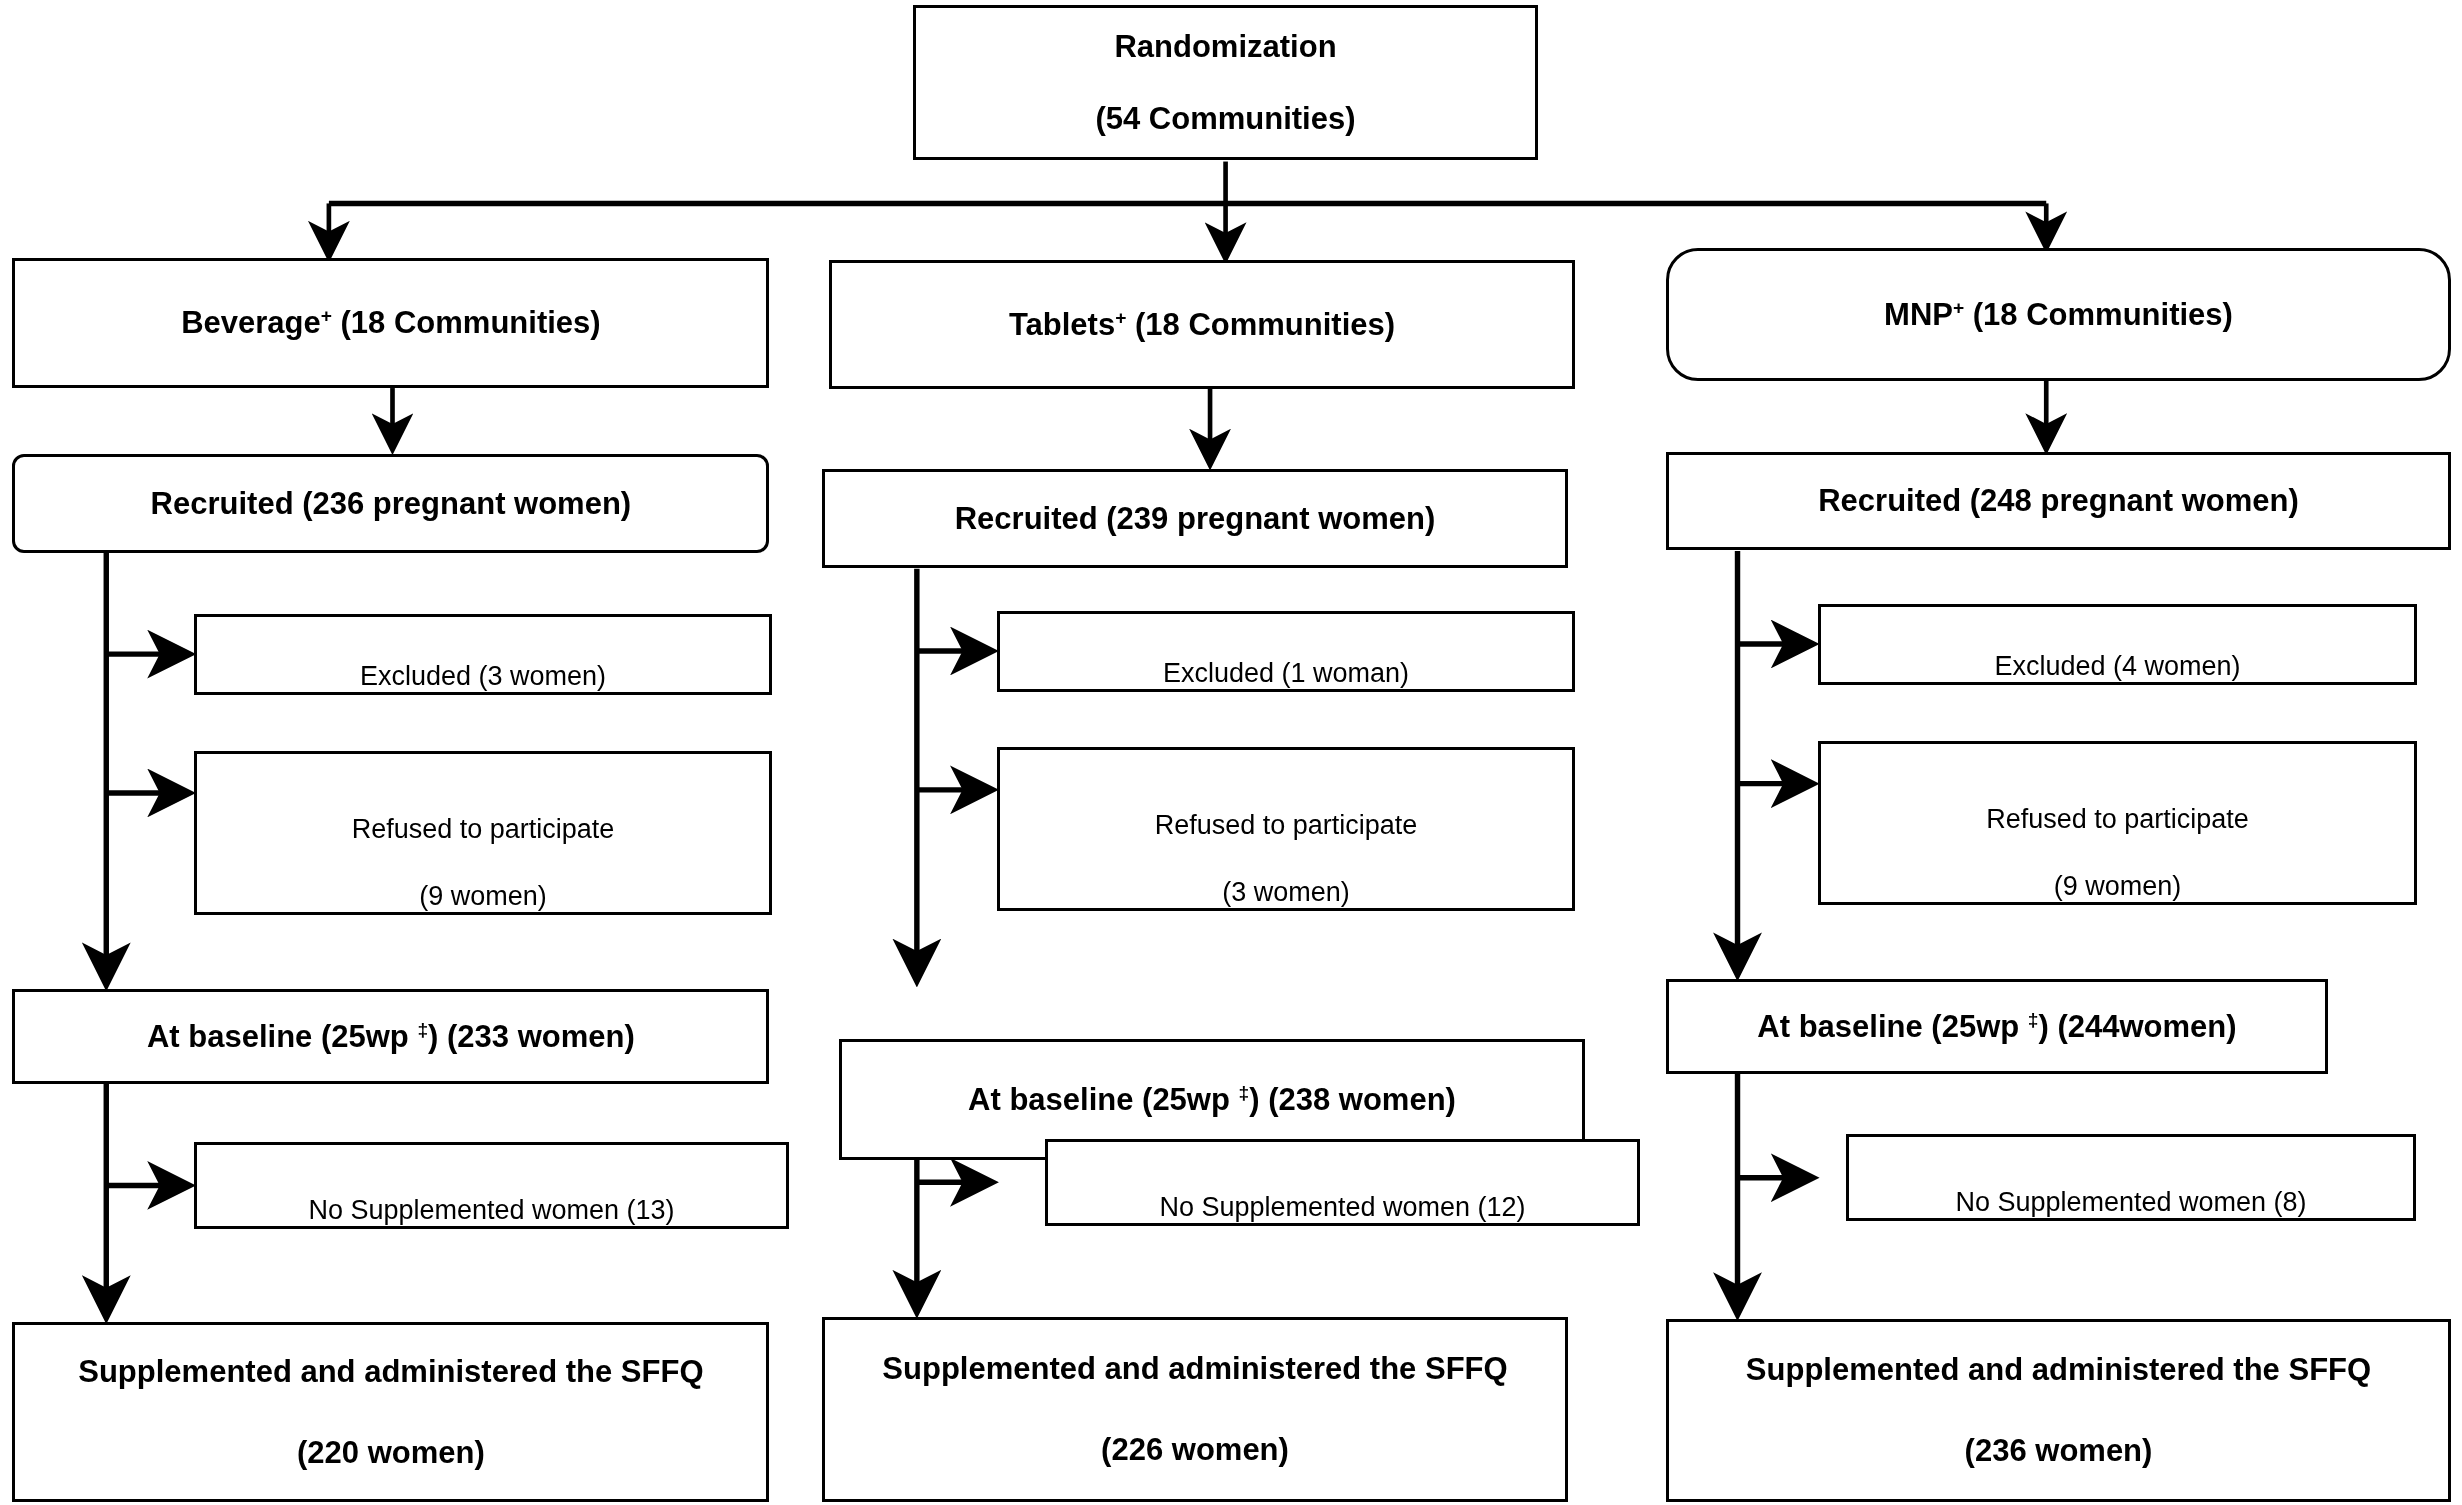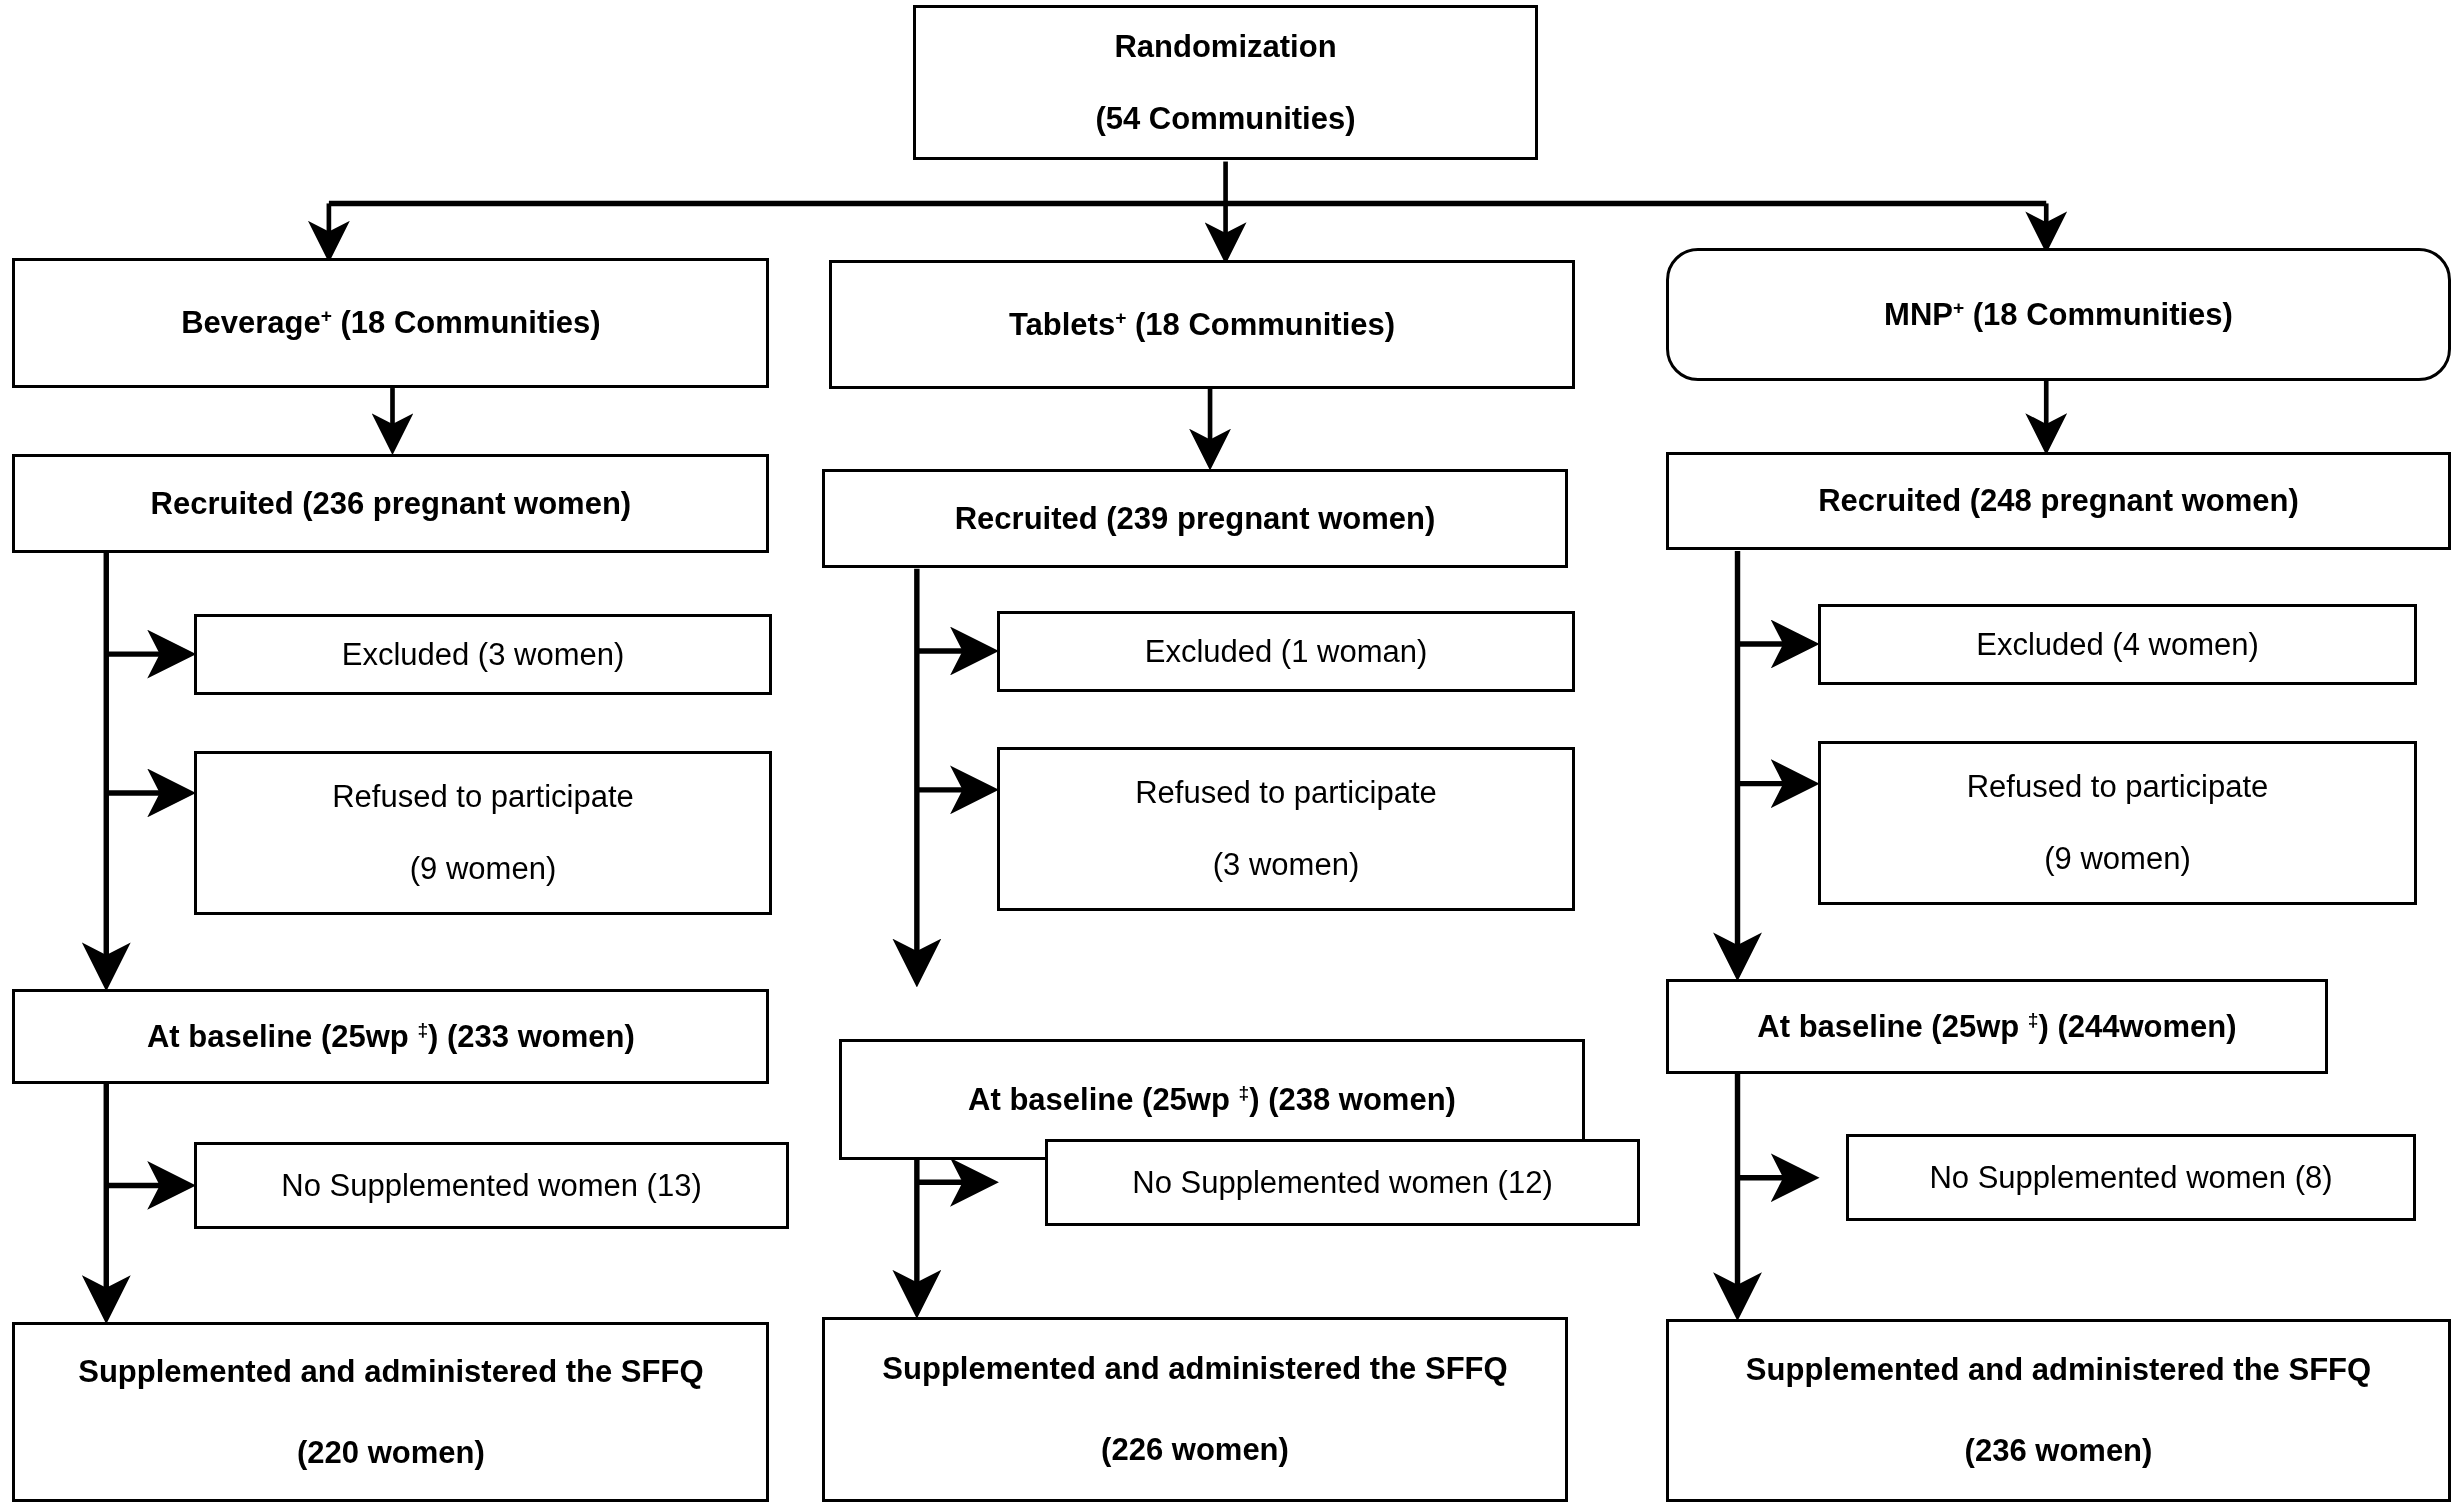--- a/index.html
+++ b/index.html
@@ -48,21 +48,21 @@
     font-weight: bold;
   }
   .node.two-line .line:first-child {
     margin-bottom: 36px;
   }
   .node.two-line.tall .line:first-child {
     margin-bottom: 45px;
   }
   .fs-main   { font-size: 31px; }
   .fs-header { font-size: 31px; }
-  .fs-side   { font-size: 31px; }
+  .fs-side   { font-size: 27px; justify-content: flex-end; }
   sup {
     font-size: 0.62em;
     vertical-align: super;
     line-height: 0;
   }
 </style>
 </head>
 <body>
 
 <div id="canvas">
@@ -114,21 +114,21 @@
   </div>
 
   <div class="node bold fs-header" style="left:829px; top:260px; width:746px; height:129px;">
     <span class="line"><span>Tablets</span><sup>+</sup><span> (18 Communities)</span></span>
   </div>
 
   <div class="node bold fs-header" style="left:1666px; top:248px; width:785px; height:133px;border-radius:32px;">
     <span class="line"><span>MNP</span><sup>+</sup><span>  (18 Communities)</span></span>
   </div>
 
-  <div class="node bold fs-main" style="left:12.4px; top:454px; width:757px; height:99px;">
+  <div class="node bold fs-main" style="left:12.4px; top:454px; width:757px; height:99px;border-radius:12px;">
     <span class="line">Recruited (236 pregnant women)</span>
   </div>
 
   <div class="node bold fs-main" style="left:822px; top:469px; width:746px; height:99px;">
     <span class="line">Recruited (239 pregnant women)</span>
   </div>
 
   <div class="node bold fs-main" style="left:1666px; top:452px; width:785px; height:98px;">
     <span class="line">Recruited (248  pregnant women)</span>
   </div>

